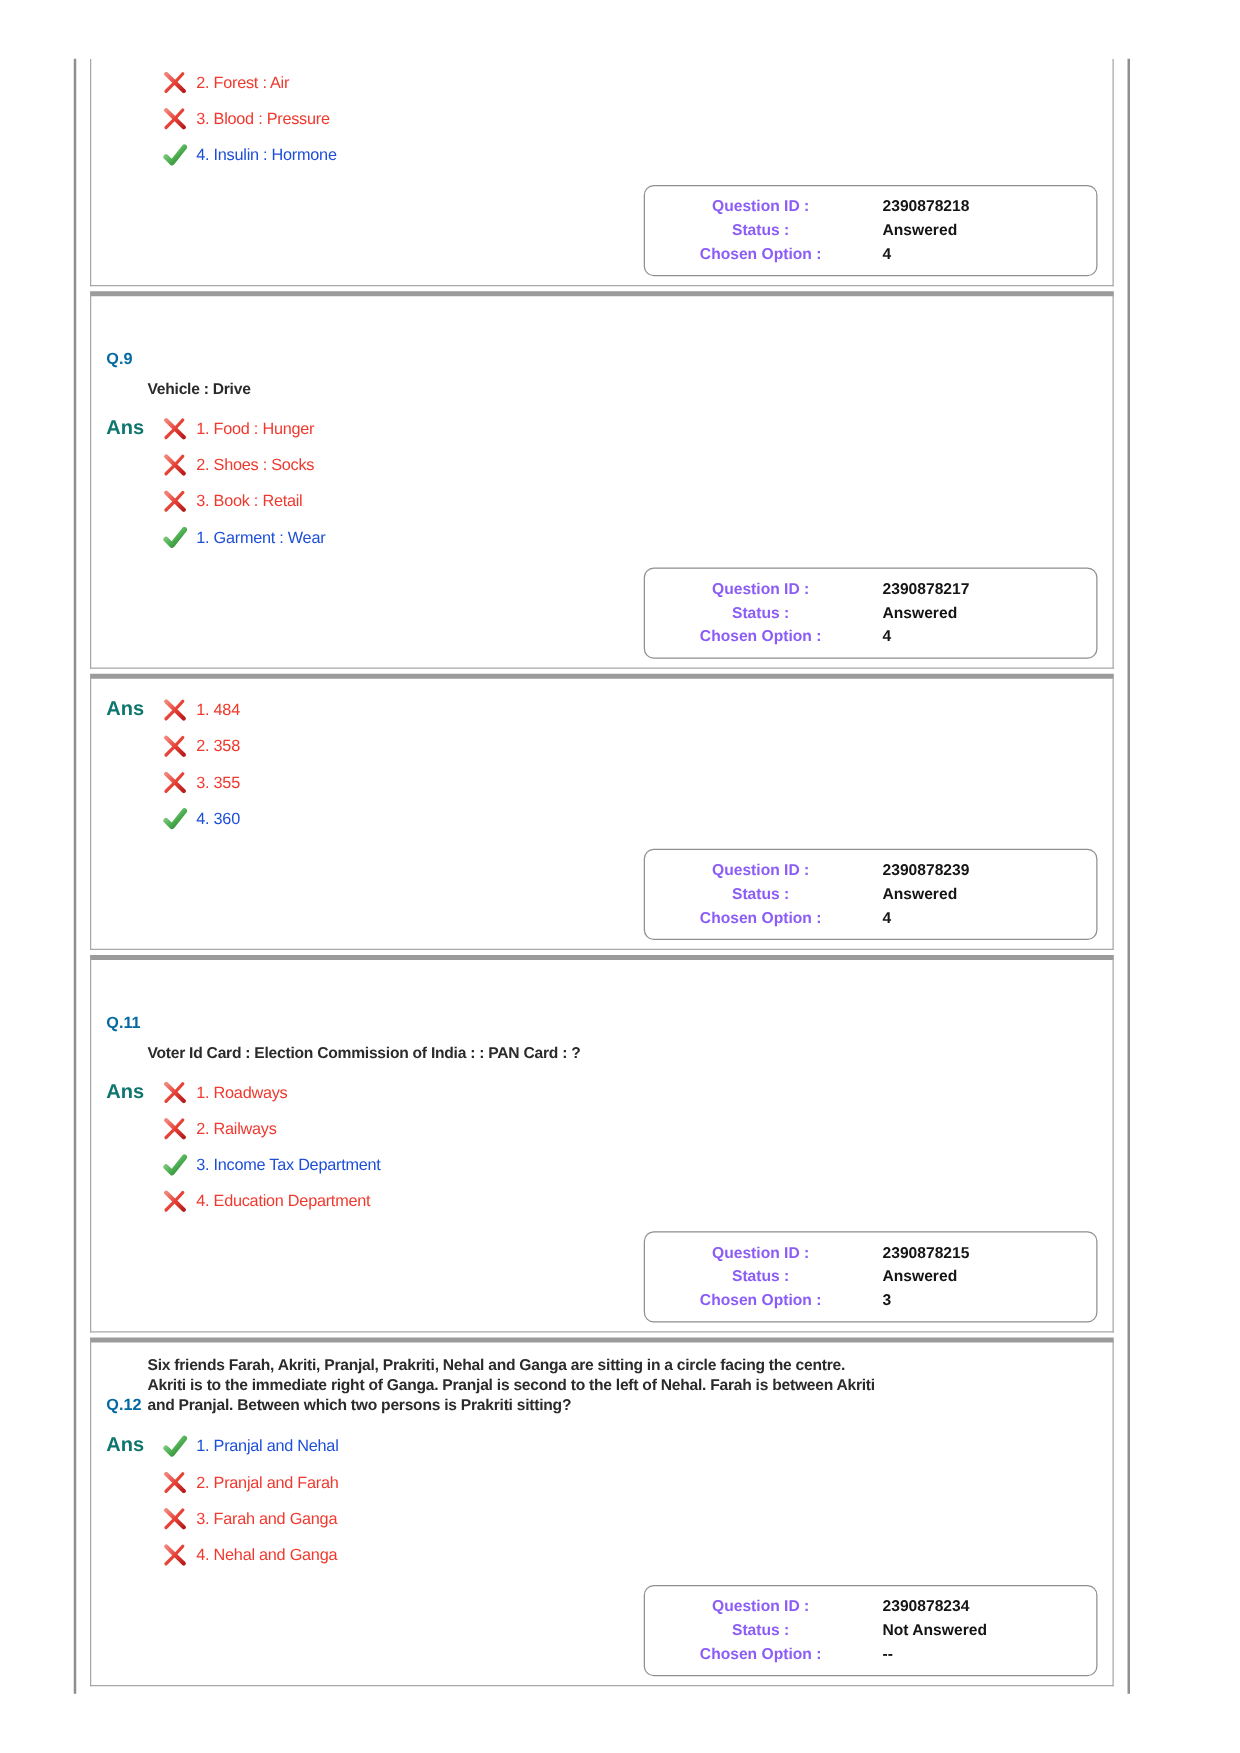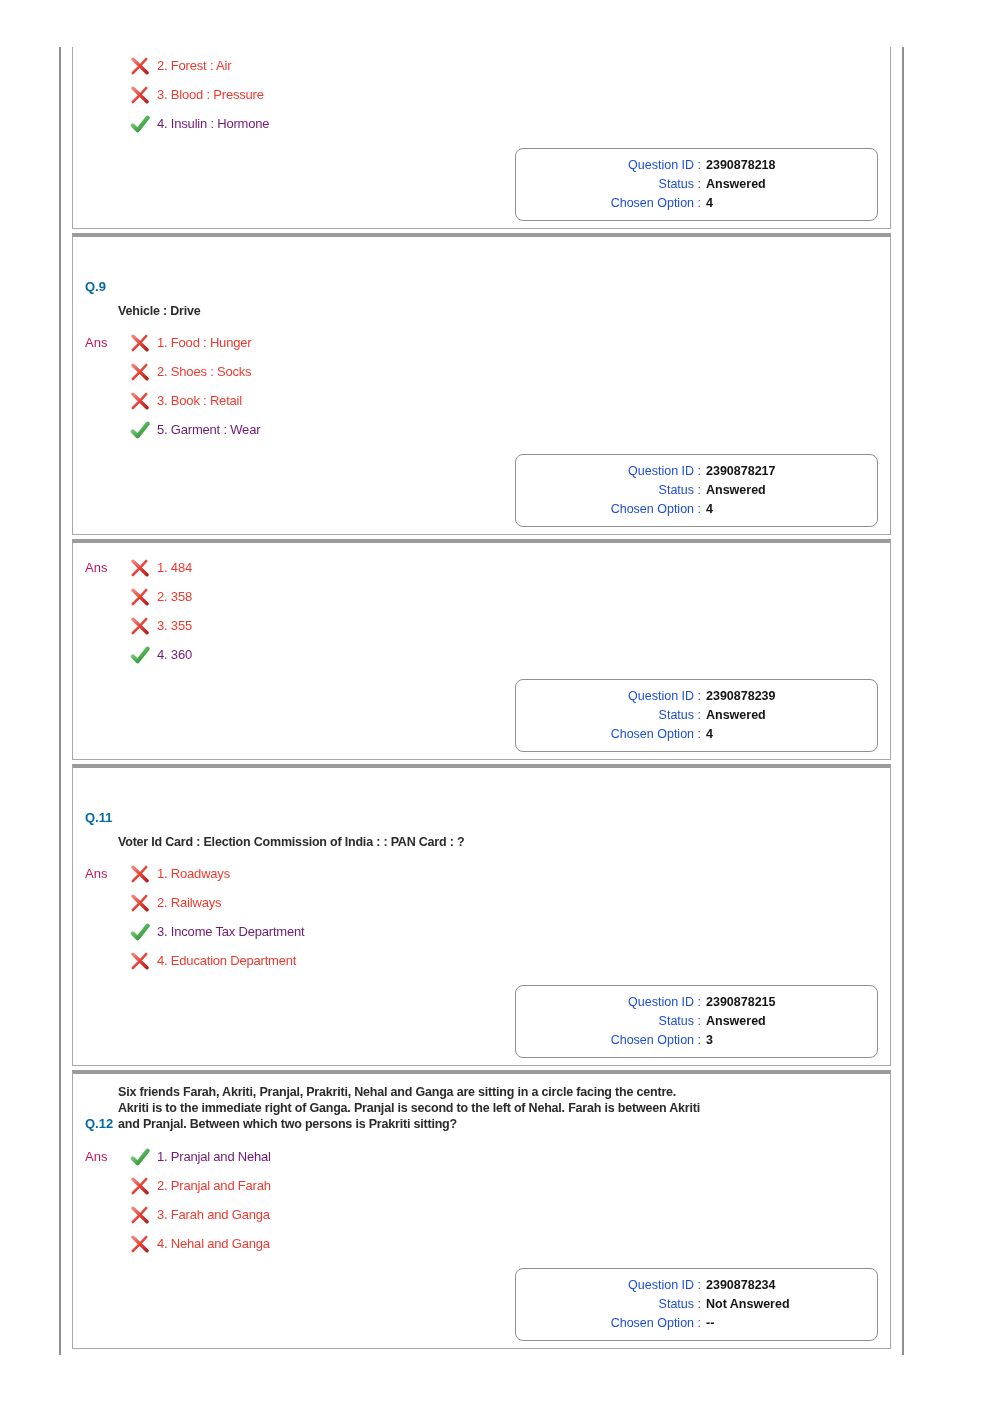--- a/index.html
+++ b/index.html
@@ -30,36 +30,36 @@
   .q-text {
     font-weight:bold; font-size:12.5px; line-height:16px; letter-spacing:-0.2px;
     color:#2b2b2b; max-width:585px;
   }
   .q-stem {
     margin:0 0 10px 33px; font-weight:bold; font-size:12.5px; color:#2b2b2b;
     letter-spacing:-0.2px;
   }
   .answer-area { display:flex; align-items:flex-start; }
   .ans-label {
-    width:45px; flex:0 0 45px; font-weight:normal; font-size:13px;
-    line-height:29px; color:#be185d;
+    width:45px; flex:0 0 45px; font-weight:bold; font-size:16px;
+    line-height:29px; color:#0f766e;
   }
   .option-row { display:flex; align-items:center; height:29px; }
   .opt-icon { width:20px; height:18px; margin-right:7px; flex:0 0 20px; }
   .opt-text { font-size:13px; letter-spacing:-0.2px; }
   .opt-text.wrong   { color:#f0392e; }
-  .opt-text.correct { color:#701a75; }
+  .opt-text.correct { color:#1d4ed8; }
   .meta-box {
     width:363px; margin-left:auto; margin-top:10px;
     border:1px solid #8f8f8f; border-radius:8px;
     box-sizing:border-box; padding:7px 0;
     background:#fff;
   }
   .meta-line { display:flex; line-height:19px; font-size:12.5px; }
-  .meta-label { width:185px; flex:0 0 185px; text-align:right; color:#1d4ed8; }
+  .meta-label { width:185px; flex:0 0 185px; text-align:center; color:#8b5cf6;font-weight:bold; }
   .meta-value { font-weight:bold; color:#141414; margin-left:5px; }
   .hidden-defs { position:absolute; width:0; height:0; }
 </style>
 </head>
 <body>
 
 <svg class="hidden-defs" aria-hidden="true">
   <defs>
     <linearGradient id="gradRed" x1="0" y1="0" x2="1" y2="1">
       <stop offset="0" stop-color="#f2857b"></stop>
@@ -157,21 +157,21 @@
     </svg>
 
     <span class="opt-text wrong">3. Book : Retail</span>
   </div>
 
   <div class="option-row">
 
     <svg class="opt-icon icon-check" viewBox="0 0 20 18">
       <path d="M2.8 10.5 L7.6 15.2 L17.6 2.6" stroke="url(#gradGreen)" stroke-width="4.2" fill="none" stroke-linecap="round" stroke-linejoin="round"></path>
     </svg>
-    <span class="opt-text correct">5. Garment : Wear</span>
+    <span class="opt-text correct">1. Garment : Wear</span>
   </div>
 </div>
     </div>
     <div class="meta-box">
       <div class="meta-line">
         <span class="meta-label">Question ID :</span>
         <span class="meta-value v-qid">2390878217</span>
       </div>
       <div class="meta-line">
         <span class="meta-label">Status :</span>

